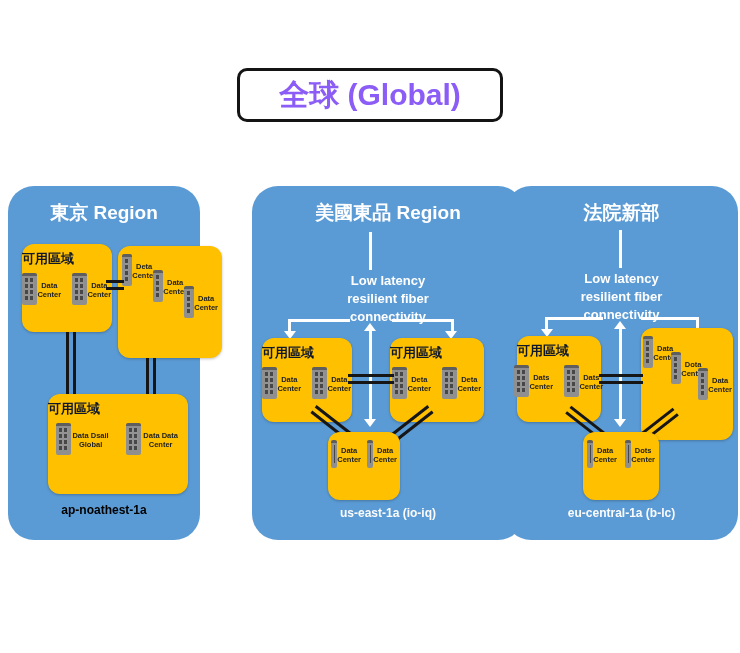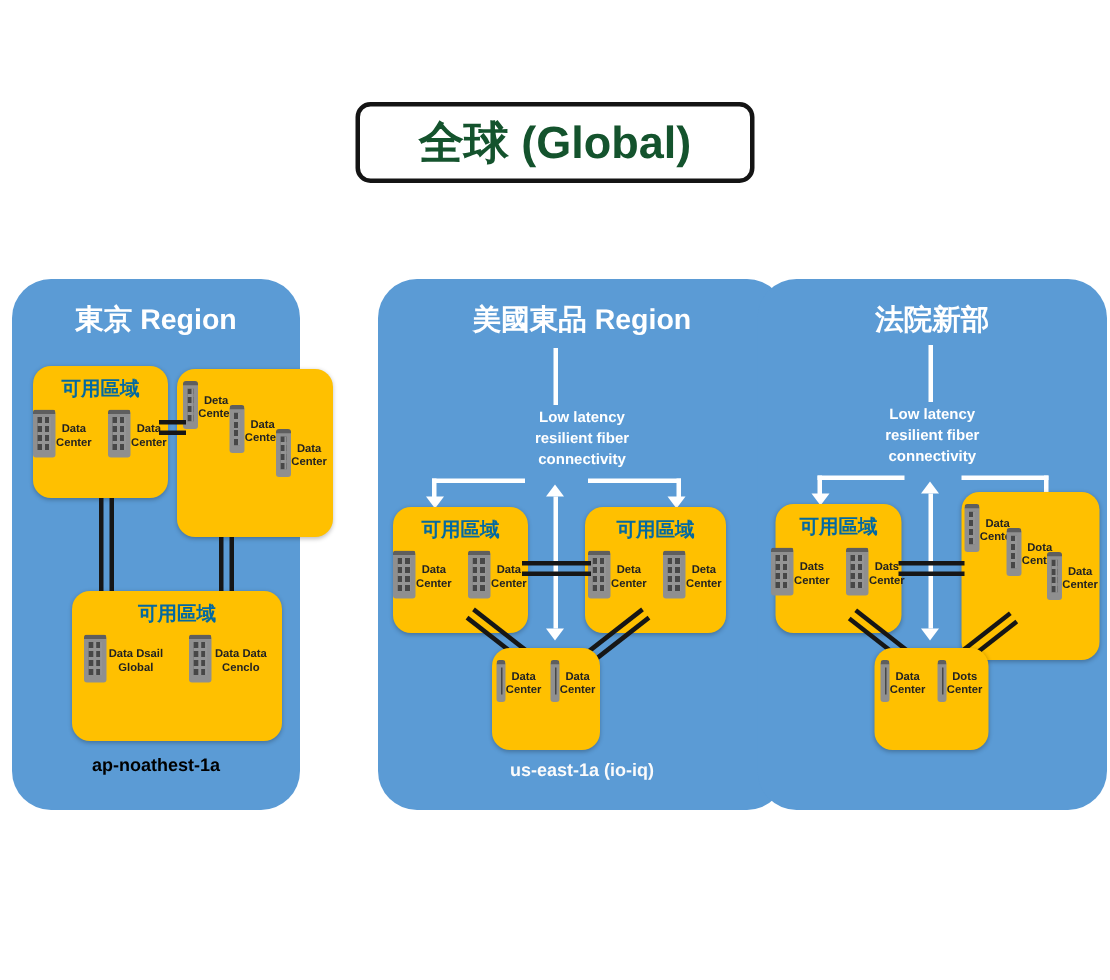--- a/index.html
+++ b/index.html
@@ -3,32 +3,32 @@
 <meta charset="utf-8">
 <style>
   * { margin:0; padding:0; box-sizing:border-box; }
   body { background:#ffffff; }
   .page { position:relative; width:740px; height:653px; background:#ffffff;
           font-family:"Liberation Sans", sans-serif; overflow:hidden; }
 
   .global-title { position:absolute; left:237px; top:68px; width:266px; height:54px;
     border:3px solid #141414; border-radius:10px; background:#ffffff;
     display:flex; align-items:center; justify-content:center;
-    font-size:30px; font-weight:bold; color:#14532d; }
+    font-size:30px; font-weight:bold; color:#8b5cf6; }
 
   .region { position:absolute; top:186px; height:354px; background:#5b9bd5; border-radius:26px; }
   .region-1 { left:8px;  width:192px;padding-left:48px; }
   .region-2 { left:252px; width:272px; }
   .region-3 { left:505px; width:233px; }
   .region-title { position:absolute; top:14px; left:0; right:0; text-align:center;
     color:#ffffff; font-size:19px; font-weight:bold; }
 
   .az { position:absolute; background:#ffc000; border-radius:12px;
         box-shadow:0 1px 3px rgba(0,0,0,.25); }
-  .az-header { text-align:center; font-weight:bold; font-size:13px; color:#0369a1; padding-top:6px; }
+  .az-header { font-weight:bold; font-size:13px; color:#0f172a; padding-top:6px; }
   .dc-row { display:flex; justify-content:center; gap:10px; margin-top:5px; }
   .dc { display:flex; flex-direction:row; align-items:center; width:40px; }
   .dc.abs { position:absolute; width:34px; }
   .bldg { width:24px; height:32px; background:#8f8f8f; border-radius:2px;
           border-top:3px solid #5e5e5e; position:relative; }
   .bldg::before { content:""; position:absolute; left:3px; right:3px; top:2px; bottom:5px;
     background-color:#474747;
     background-image:
       repeating-linear-gradient(to right, transparent 0 3px, #949494 3px 5px),
       repeating-linear-gradient(to bottom, transparent 0 4px, #949494 4px 6px); }
@@ -49,21 +49,21 @@
   .branch-r { position:absolute; height:14px; border-top:3px solid #ffffff;
               border-right:3px solid #ffffff; }
   .arr-down { position:absolute; width:0; height:0;
     border-left:6px solid transparent; border-right:6px solid transparent;
     border-top:8px solid #ffffff; }
   .arr-up { position:absolute; width:0; height:0;
     border-left:6px solid transparent; border-right:6px solid transparent;
     border-bottom:8px solid #ffffff; }
 
   .conn-text { position:absolute; left:0; right:0; text-align:center; color:#ffffff;
-    font-weight:bold; font-size:10px; line-height:1.4; white-space:pre-line; }
+    font-weight:bold; font-size:13px; line-height:1.4; white-space:pre-line; }
 
   .region-footer { position:absolute; left:0; right:0; text-align:center;
     font-weight:bold; font-size:12px; }
   .footer-dark  { color:#000000; }
   .footer-light { color:#fbfbfb; }
 </style>
 </head>
 <body>
 
 <div class="page">
@@ -108,21 +108,21 @@
 
     <div class="az" style="left:40px; top:208px; width:140px; height:100px;">
       <div class="az-header">可用區域</div>
       <div class="dc-row" style="gap:16px;">
         <div class="dc" style="width:54px;">
           <div class="bldg"></div>
           <div class="dc-label">Data Dsail Global</div>
         </div>
         <div class="dc" style="width:54px;">
           <div class="bldg"></div>
-          <div class="dc-label">Data Data Cenclo</div>
+          <div class="dc-label">Data Data Center</div>
         </div>
       </div>
     </div>
 
     <div class="region-footer footer-dark" style="top:317px;">ap-noathest-1a</div>
   </div>
 
   <div class="region region-2">
     <div class="region-title">美國東品 Region</div>
 
@@ -244,15 +244,16 @@
           <div class="bldg sm"></div>
           <div class="dc-label">Data Center</div>
         </div>
         <div class="dc" style="width:30px;">
           <div class="bldg sm"></div>
           <div class="dc-label">Dots Center</div>
         </div>
       </div>
     </div>
 
+    <div class="region-footer footer-light" style="top:320px;">eu-central-1a (b-lc)</div>
   </div>
 
 </div>
 
 </body></html>

